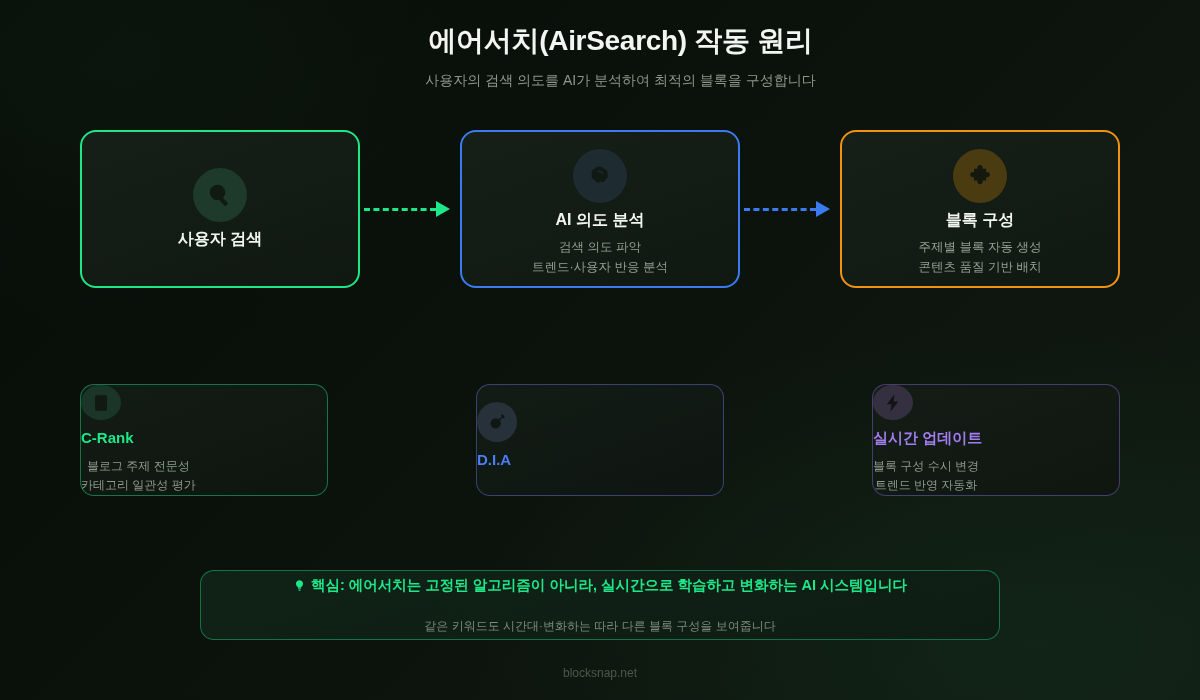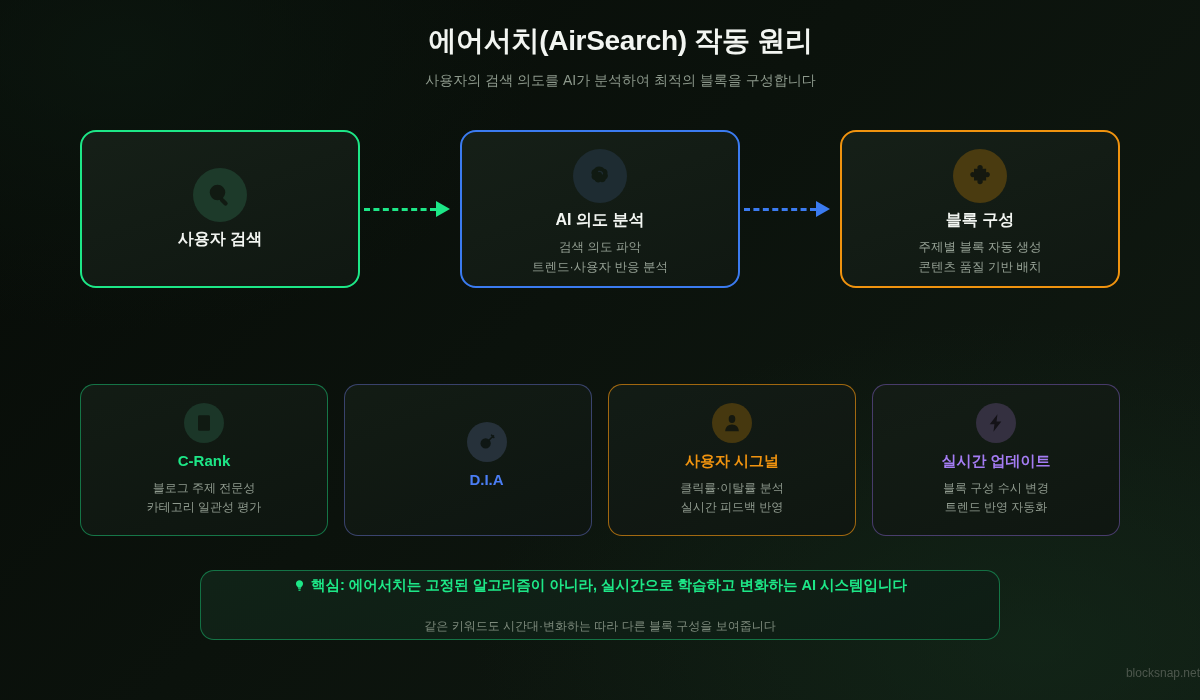--- a/index.html
+++ b/index.html
@@ -147,31 +147,31 @@
   .criteria-row {
     position: absolute;
     top: 384px;
     left: 80px;
     width: 1040px;
     display: flex;
     justify-content: space-between;
   }
   .criteria-card {
     width: 248px;
-    height: 152px;
+    height: 112px;
     box-sizing: border-box;
     border-radius: 14px;
     border: 1px solid rgba(29, 231, 135, 0.45);
     background: linear-gradient(160deg, rgba(20, 29, 22, 0.92) 0%, rgba(15, 22, 17, 0.92) 100%);
     display: flex;
     flex-direction: column;
-    align-items: center;
-    justify-content: center;
-  }
-  .criteria-card.is-blue   { border-color: rgba(108, 120, 220, 0.45); padding-left: 37px; }
+    align-items: flex-start;
+    justify-content: center;
+  }
+  .criteria-card.is-blue   { border-color: rgba(108, 120, 220, 0.45); }
   .criteria-card.is-orange { border-color: rgba(240, 147, 15, 0.65); }
   .criteria-card.is-purple { border-color: rgba(150, 110, 230, 0.42); }
 
   .c-icon {
     width: 40px;
     height: 40px;
     border-radius: 50%;
     display: flex;
     align-items: center;
     justify-content: center;
@@ -233,21 +233,21 @@
     margin: 0;
     line-height: 1.2;
   }
 
   
   .footer {
     position: absolute;
     top: 666px;
     left: 0;
     width: 1200px;
-    text-align: right;
+    text-align: center;
     font-size: 12px;
     color: #4d574d;
   }
 </style>
 </head>
 <body>
 
 <div class="stage">
 
   <div class="header">
@@ -325,33 +325,20 @@
     <div class="criteria-card is-blue">
       <div class="c-icon is-blue">
         <svg width="22" height="22" viewBox="0 0 24 24" aria-hidden="true">
           <circle cx="10.5" cy="13.5" r="5.6" fill="#0f1714"></circle>
           <path d="M13.6 10.6L19 5.2M17 4.6l1.6 1.6M19.4 7l-1.6-1.6" stroke="#0f1714" stroke-width="1.8" stroke-linecap="round" fill="none"></path>
         </svg>
       </div>
       <div class="criteria-title is-blue">D.I.A</div>
     </div>
 
-    <div class="criteria-card is-orange">
-      <div class="c-icon is-orange">
-        <svg width="22" height="22" viewBox="0 0 24 24" aria-hidden="true">
-          <ellipse cx="12" cy="7.6" rx="3.6" ry="4.3" fill="#15180f"></ellipse>
-          <path d="M4.6 21c0-4.3 3.3-7.3 7.4-7.3s7.4 3 7.4 7.3z" fill="#15180f"></path>
-        </svg>
-      </div>
-      <div class="criteria-title is-orange">사용자 시그널</div>
-      <div class="criteria-lines">
-        <div>클릭률·이탈률 분석</div>
-        <div>실시간 피드백 반영</div>
-      </div>
-    </div>
 
     <div class="criteria-card is-purple">
       <div class="c-icon is-purple">
         <svg width="22" height="22" viewBox="0 0 24 24" aria-hidden="true">
           <path d="M13.6 2.5L5.2 13.4h5.1l-1.1 8.1 8.6-11.1h-5.2z" fill="#141217"></path>
         </svg>
       </div>
       <div class="criteria-title is-purple">실시간 업데이트</div>
       <div class="criteria-lines">
         <div>블록 구성 수시 변경</div>

